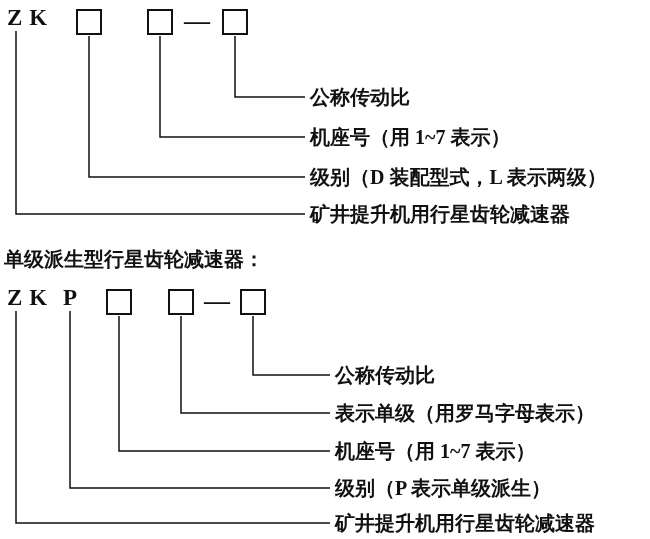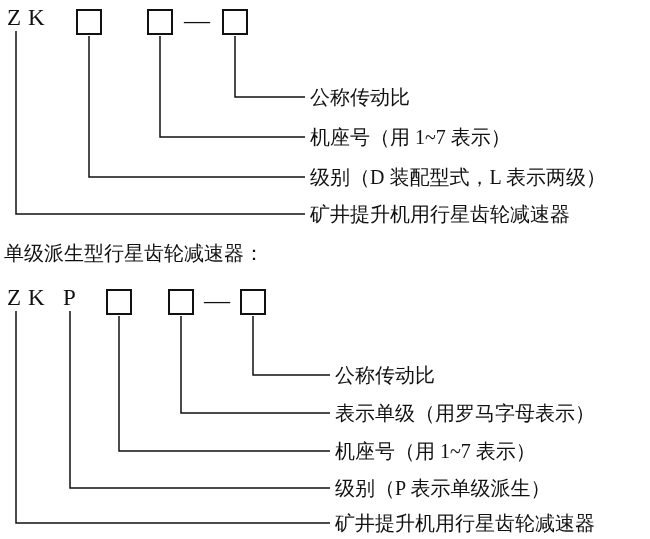--- a/index.html
+++ b/index.html
@@ -8,20 +8,21 @@
     background: #ffffff;
   }
   .canvas {
     position: relative;
     width: 650px;
     height: 539px;
     background: #ffffff;
     font-family: "Liberation Serif", "DejaVu Serif", serif;
     color: #111111;
     overflow: hidden;
+    font-weight: bold;
   }
   .lines {
     position: absolute;
     left: 0;
     top: 0;
     width: 650px;
     height: 539px;
   }
   .code {
     position: absolute;
@@ -53,20 +54,21 @@
     color: #111111;
     white-space: nowrap;
     text-align: right;
   }
   .section-title {
     position: absolute;
     font-size: 20px;
     line-height: 24px;
     color: #111111;
     white-space: nowrap;
+    margin-top: 6px;
   }
 </style>
 </head>
 <body>
 
 <div class="canvas">
 
   <svg class="lines" viewBox="0 0 650 539" xmlns="http://www.w3.org/2000/svg">
 
     <polyline points="235,36 235,97 305,97" fill="none" stroke="#111111" stroke-width="1.5"></polyline>

